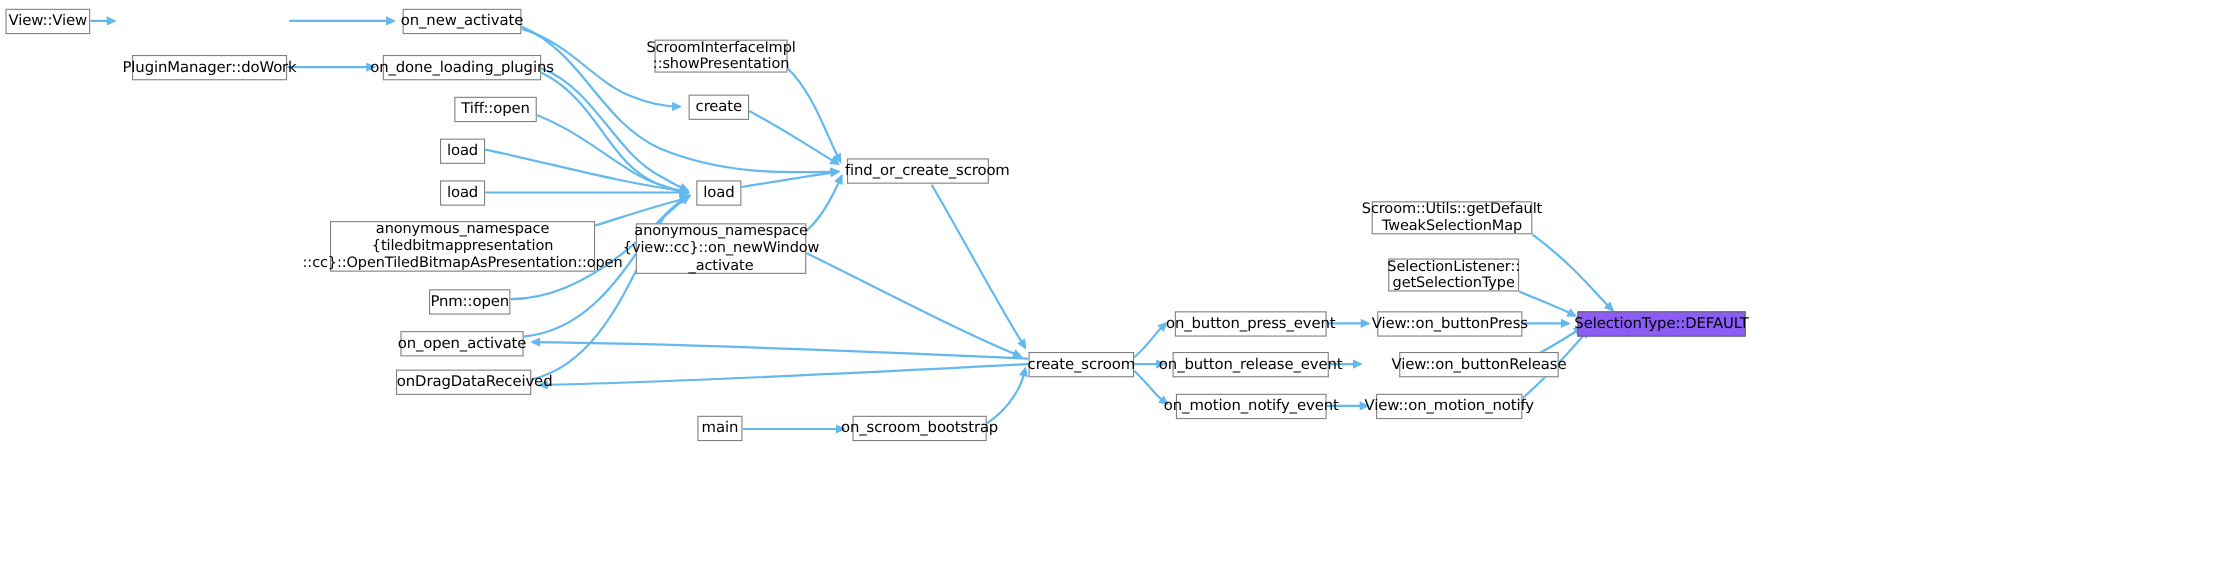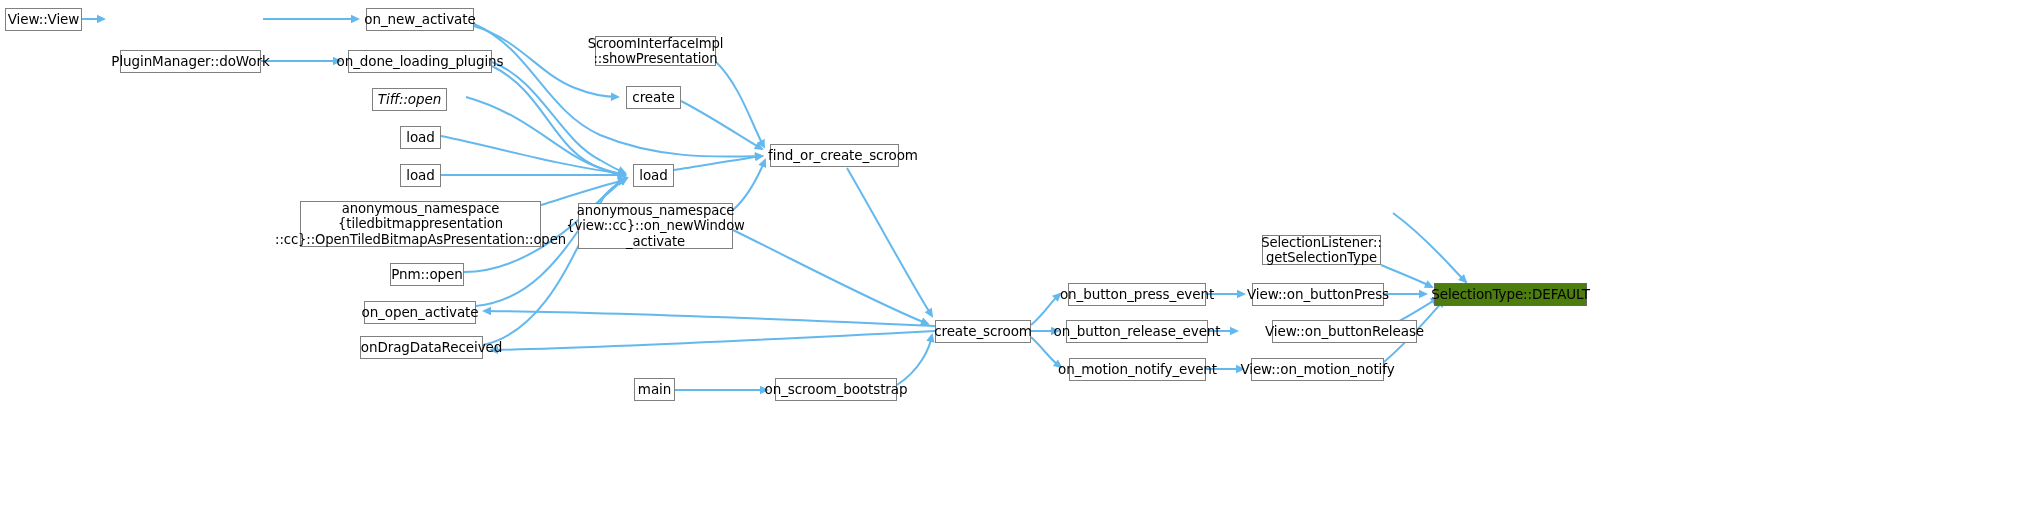--- a/index.html
+++ b/index.html
@@ -15,21 +15,21 @@
     display:flex;
     align-items:center;
     justify-content:center;
     text-align:center;
     font-size:13.5px;
     line-height:15.5px;
     white-space:pre;
     letter-spacing:-0.1px;
     z-index:5;
   }
-  .node.hl{background:#4d7c0f;border-color:#666666;}
+  .node.hl{background:#8b5cf6;border-color:#666666;}
   .node.small{font-size:13.2px;}
 </style>
 </head>
 <body>
 
 <div id="canvas">
   <svg id="edges" xmlns="http://www.w3.org/2000/svg" viewBox="0 0 2031 523">
       <path d="M82,19 L104,19" fill="none" stroke="#63b8ee" stroke-width="2"></path>
       <polygon points="106,19 97,23.2 97,14.8" fill="#63b8ee"></polygon>
       <path d="M263,19 L358,19" fill="none" stroke="#63b8ee" stroke-width="2"></path>
@@ -100,32 +100,34 @@
       <polygon points="1439.69232093098,296.93414359946246 1434.3151751826986,305.28437135693946 1429.838578300441,298.1766234468233" fill="#63b8ee"></polygon>
       <path d="M1384,362 C1410,340 1435,310 1444,300" fill="none" stroke="#63b8ee" stroke-width="2"></path>
       <polygon points="1445.3231552070008,298.5002465875396 1442.518438941664,308.0277628783132 1436.2194746093305,302.47051100890974" fill="#63b8ee"></polygon>
     </svg>
 <div class="node" style="left: 5px; top: 8px; width: 77px; height: 23px;">View::View</div>
     <div class="node" style="left: 366px; top: 8px; width: 108px; height: 23px;">on_new_activate</div>
     <div class="node" style="left: 120px; top: 50px; width: 141px; height: 23px;">PluginManager::doWork</div>
     <div class="node" style="left: 348px; top: 50px; width: 144px; height: 23px;">on_done_loading_plugins</div>
     <div class="node small" style="left: 595px; top: 36px; width: 121px; height: 30px;">ScroomInterfaceImpl
 ::showPresentation</div>
-    <div class="node" style="left: 372px; top: 88px; width: 75px; height: 23px; font-style: italic;">Tiff::open</div>
+    <div class="node" style="left: 413px; top: 88px; width: 75px; height: 23px;">Tiff::open</div>
     <div class="node" style="left: 626px; top: 86px; width: 55px; height: 23px; text-align: center;">create</div>
     <div class="node" style="left: 400px; top: 126px; width: 41px; height: 23px;">load</div>
     <div class="node" style="left: 770px; top: 144px; width: 129px; height: 23px; padding-left: 17px;">find_or_create_scroom</div>
     <div class="node" style="left: 400px; top: 164px; width: 41px; height: 23px;">load</div>
     <div class="node" style="left: 633px; top: 164px; width: 41px; height: 23px;">load</div>
     <div class="node small" style="left: 300px; top: 201px; width: 241px; height: 46px;">anonymous_namespace
 {tiledbitmappresentation
 ::cc}::OpenTiledBitmapAsPresentation::open</div>
     <div class="node small" style="left: 578px; top: 203px; width: 155px; height: 46px;">anonymous_namespace
 {view::cc}::on_newWindow
 _activate</div>
+    <div class="node small" style="left: 1247px; top: 183px; width: 146px; height: 30px;">Scroom::Utils::getDefault
+TweakSelectionMap</div>
     <div class="node" style="left: 390px; top: 263px; width: 74px; height: 23px;">Pnm::open</div>
     <div class="node small" style="left: 1262px; top: 235px; width: 119px; height: 30px;">SelectionListener::
 getSelectionType</div>
     <div class="node hl" style="left: 1434px; top: 283px; width: 153px; height: 23px;">SelectionType::DEFAULT</div>
     <div class="node" style="left: 1068px; top: 283px; width: 138px; height: 23px;">on_button_press_event</div>
     <div class="node" style="left: 1252px; top: 283px; width: 132px; height: 23px;">View::on_buttonPress</div>
     <div class="node" style="left: 364px; top: 301px; width: 112px; height: 23px;">on_open_activate</div>
     <div class="node" style="left: 935px; top: 320px; width: 96px; height: 23px;">create_scroom</div>
     <div class="node" style="left: 1066px; top: 320px; width: 142px; height: 23px;">on_button_release_event</div>
     <div class="node" style="left: 1272px; top: 320px; width: 145px; height: 23px;">View::on_buttonRelease</div>

